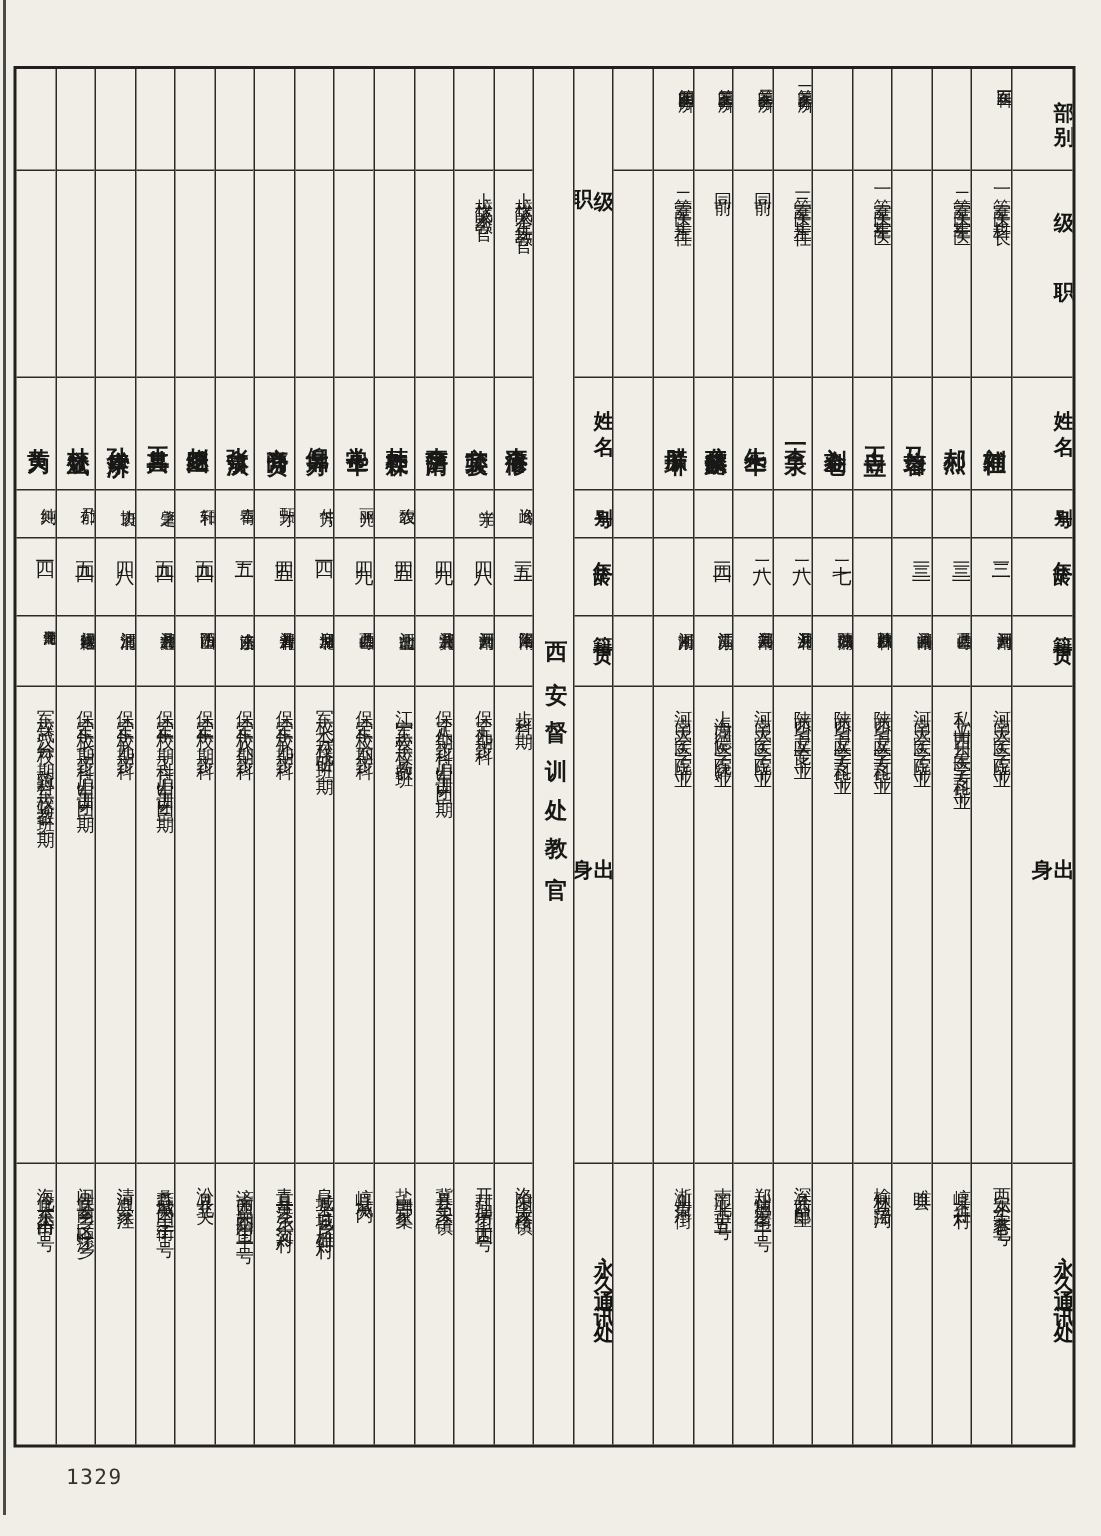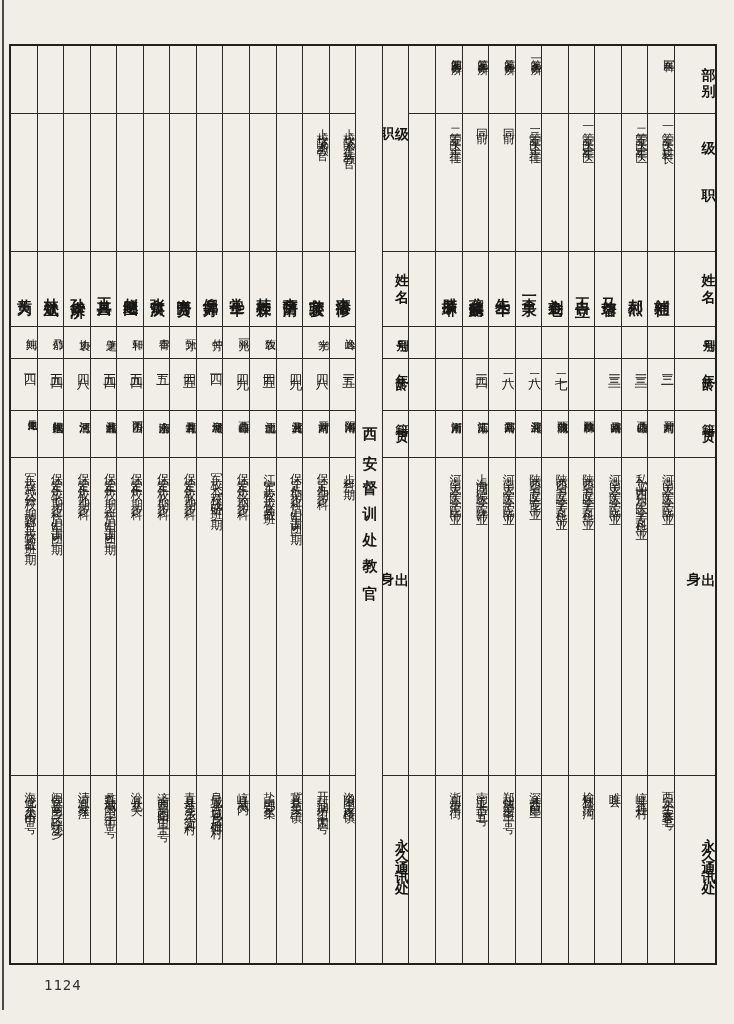--- a/index.html
+++ b/index.html
@@ -294,14 +294,14 @@
         <div class="cell r0" style="height: 68px;"></div>
         <div class="cell r1" style="height: 138px;"></div>
         <div class="cell r2" style="height: 75px;">黄为</div>
         <div class="cell r3" style="height: 32px;">纯则</div>
         <div class="cell r4" style="height: 52px;">四一</div>
         <div class="cell r5 tight" style="height: 47px;">黑龙江海伦</div>
         <div class="cell r6" style="height: 318px;">军校武汉分校一期骑科军校骑教班二期</div>
         <div class="cell r7" style="height: 187px;">海伦县东大街甲一号</div>
       </div>
     </div>
-  <div class="page-number">1124</div>
+  <div class="page-number">1329</div>
 </div>
 
 </body></html>

